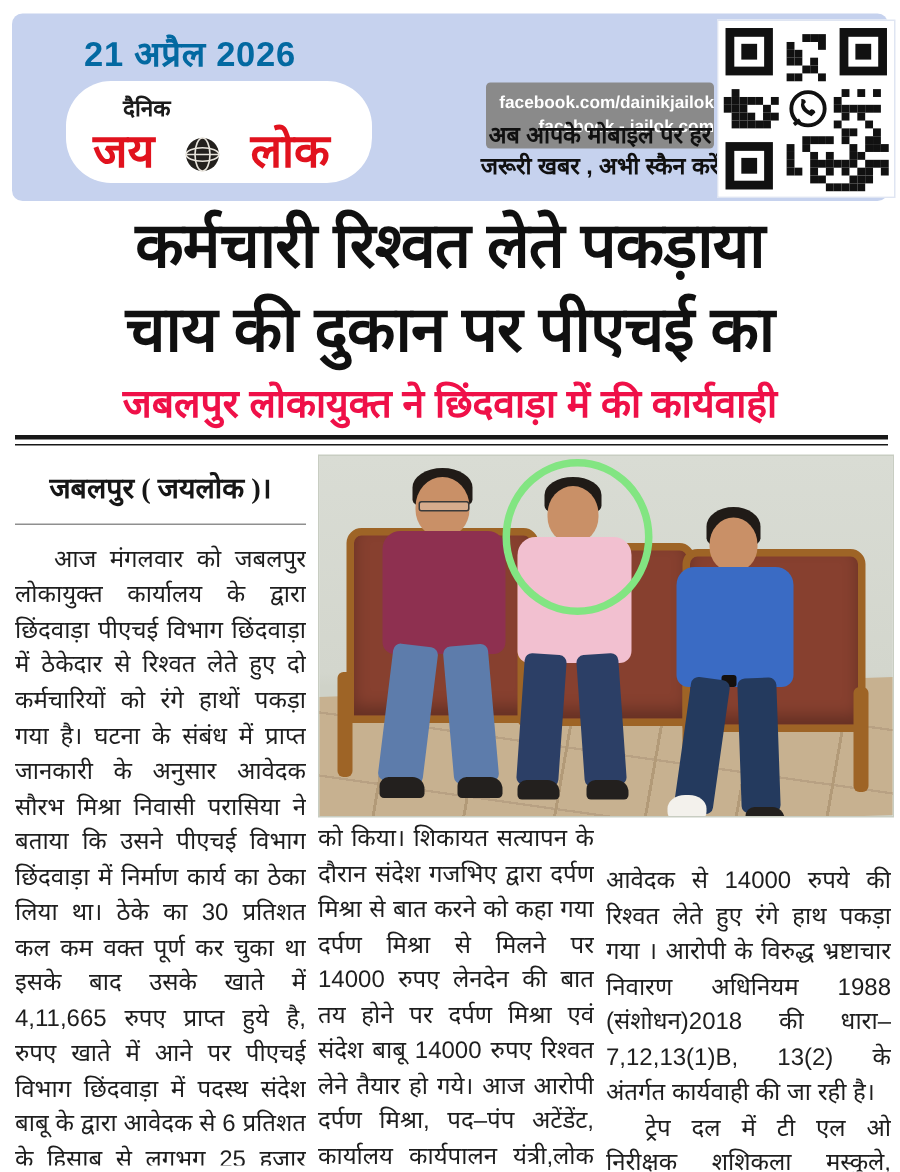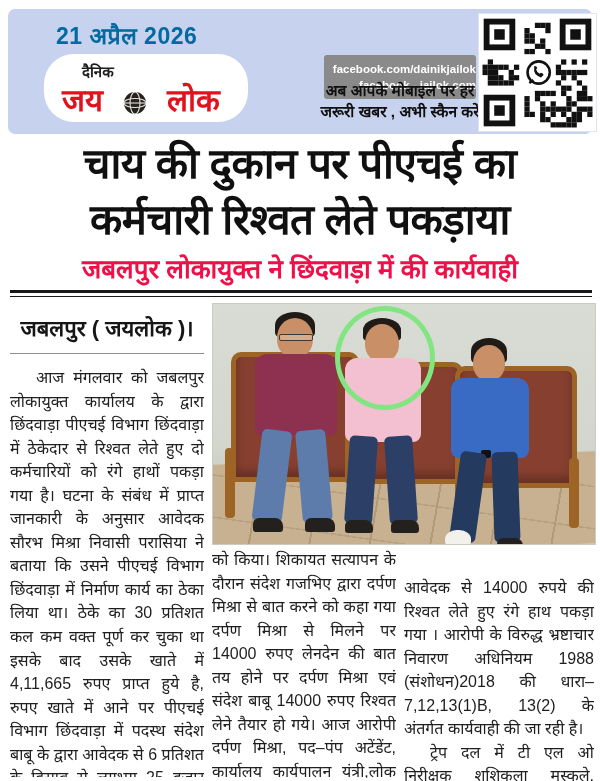--- a/index.html
+++ b/index.html
@@ -59,22 +59,23 @@
     border-top:3.5px solid #181818;border-bottom:1.5px solid #181818;
   }
   
   .col{position:absolute;color:#1e1e1e;font-size:16px;line-height:1.47;text-align:justify;overflow:hidden;}
   .col p{margin:0;}
   .col p.indent{text-indent:26px;}
   .col1{left:10px;top:305px;width:194px;height:472px;}
   .col2{left:212px;top:548px;width:184px;height:230px;}
   .col3{left:404px;top:576px;width:190px;height:230px;}
   .dateline{
-    font-size:22px;font-weight:bold;text-align:center;color:#161616;
+    font-size:19px;font-weight:bold;text-align:center;color:#161616;
     margin:8px 0 0 0;
+    font-family:Liberation Serif, serif;
   }
   .dateline-rule{border:none;border-top:1.2px solid #8f8f8f;margin:8px 0 12px 0;}
   
   .photo{
     position:absolute;left:212px;top:303px;width:382px;height:240px;
     background:linear-gradient(#d9dcd4 0%,#d3d6cd 60%,#cfd2c8 64%);
     border:1px solid #c8cdc2;overflow:hidden;
   }
   .floor{
     position:absolute;left:-10px;bottom:-6px;width:402px;height:92px;
@@ -258,22 +259,22 @@
         <circle cx="51" cy="50" r="12.5" fill="#ffffff"></circle>
         <circle cx="51" cy="50" r="9.5" fill="none" stroke="#111111" stroke-width="2.2"></circle>
         <path d="M43 59 l3.5 -2.5" stroke="#111111" stroke-width="2.2" fill="none"></path>
         <path d="M47.2 46.5 q-1.2 4.8 5.8 7.8 l2.2 -2.2 q-0.2 -1.6 -2.4 -1.8 l-1 0.8 q-2.6 -1.6 -3 -3.8 l1 -1 q-0.4 -2 -2.6 -1.8 z" fill="#111111"></path>
       </g>
     </svg>
   </div>
 </div>
 
 <div class="headline" data-interactable="false">
+  <div data-interactable="false">कर्मचारी रिश्वत लेते पकड़ाया</div>
   <div data-interactable="false">चाय की दुकान पर पीएचई का</div>
-  <div data-interactable="false">कर्मचारी रिश्वत लेते पकड़ाया</div>
 </div>
 
 <div class="subheadline" data-interactable="false">जबलपुर लोकायुक्त ने छिंदवाड़ा में की कार्यवाही</div>
 
 <div class="double-rule" data-interactable="false"></div>
 
 <div class="photo" data-interactable="false">
   <div class="floor" data-interactable="false"></div>
   <div class="switch-plate" data-interactable="false"></div>
 

